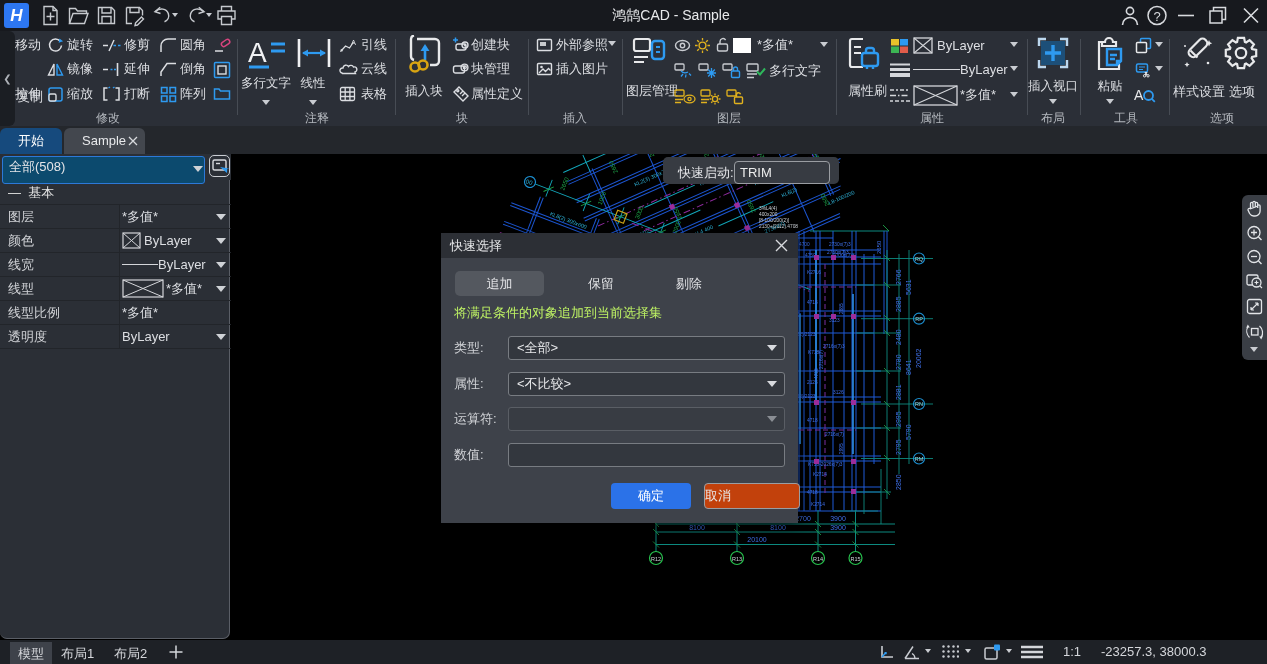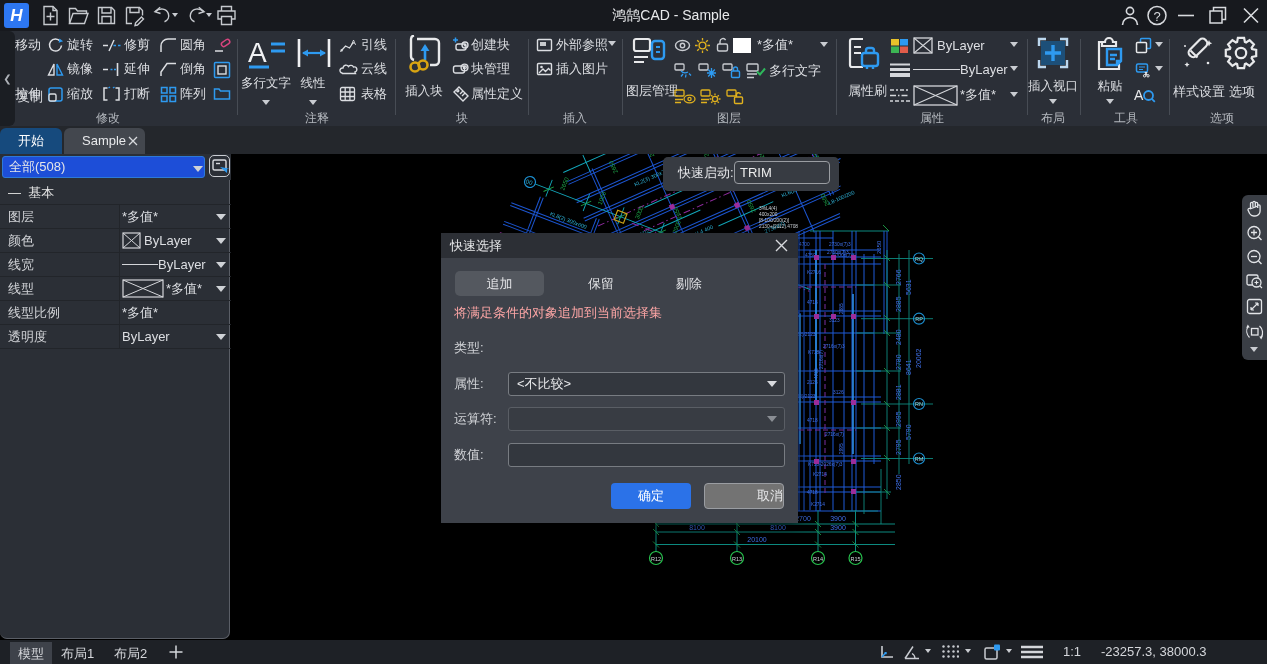--- a/index.html
+++ b/index.html
@@ -45,39 +45,39 @@
   background:#43474e; border-radius:6px 6px 0 0; color:#e8e9eb; font-size:13px;
   line-height:26px; padding-left:18px; }
 
 
 #panel { position:absolute; left:0; top:154px; width:230px; height:485px;
   background:#2b2f36; color:#d6d8dc; font-size:13px;
   border-right:1px solid #5a5e66; border-bottom:1px solid #5a5e66;
   border-radius:0 0 7px 7px; }
 #panel-head { position:absolute; left:0; top:0; width:231px; height:26px;
   background:#2b2f36; }
-#panel-dd { position:absolute; left:2px; top:2px; width:203px; height:22px;
-  background:#1d4ed8; border:1px solid #2d79d8; border-radius:3px;
+#panel-dd { position:absolute; left:2px; top:2px; width:203px; height:28px;
+  background:#0c4a6e; border:1px solid #2d79d8; border-radius:3px;
   line-height:20px; padding-left:6px; color:#e4e5e8; }
 #panel-qs { position:absolute; left:209px; top:1px; width:21px; height:22px;
   border:1.5px solid #c9ccd1; border-radius:5px; }
 .prow { position:absolute; left:0; width:231px; height:24px; border-top:1px solid #22252a; }
 .pl { position:absolute; left:8px; top:0; line-height:23px; color:#d2d4d8; }
 .pv { position:absolute; left:122px; top:0; line-height:23px; color:#dcdee2; }
 .pa { position:absolute; left:216px; top:9px; width:0; height:0;
   border-left:5px solid transparent; border-right:5px solid transparent;
   border-top:6px solid #cfd2d6; }
 
 
 
 #canvas { position:absolute; left:233px; top:154px; width:1034px; height:486px;
   background:#000; }
 
 
-#trimbox { position:absolute; left:663px; top:157px; width:176px; height:34px;
+#trimbox { position:absolute; left:663px; top:157px; width:176px; height:27px;
   background:#373b42; border-radius:5px; color:#e4e5e8; font-size:13px; }
 #trimbox .lbl { position:absolute; left:15px; top:7px; }
 #trimbox .inp { position:absolute; left:71px; top:4px; width:96px; height:23px;
   border:1px solid #9a9da2; border-radius:4px; line-height:21px; padding-left:5px;
   color:#eceded; }
 
 
 #navbar { position:absolute; left:1242px; top:195px; width:25px; height:165px;
   background:#3a3e45; border-radius:6px 0 0 6px; }
 
@@ -85,36 +85,36 @@
 #dlg { position:absolute; left:441px; top:233px; width:357px; height:290px;
   background:#3e424a; box-shadow:0 4px 14px rgba(0,0,0,.55); font-size:13px; }
 #dlg-title { position:absolute; left:0; top:0; width:357px; height:25px;
   background:#2c2f35; color:#e6e7e9; line-height:25px; padding-left:9px; }
 #dlg-x { position:absolute; right:9px; top:5px; width:15px; height:15px; }
 .dtab { position:absolute; top:38px; height:25px; line-height:25px;
   color:#e2e3e6; text-align:center; }
 #dtab1 { left:14px; width:89px; background:#54585f; border-radius:5px; }
 #dtab2 { left:130px; width:60px; }
 #dtab3 { left:218px; width:60px; }
-#dlg-desc { position:absolute; left:13px; top:71px; color:#fca5a5;text-align:center; }
+#dlg-desc { position:absolute; left:13px; top:71px; color:#bef264;text-align:center; }
 .drow-l { position:absolute; left:13px; transform:translate(0,-50%); color:#d2d4d8; }
 .ddd { position:absolute; left:67px; width:277px; height:24px;
   background:#33373e; border:1px solid #787c82; border-radius:3px;
   transform:translate(0,-50%); line-height:22px; padding-left:8px; color:#e8e9eb; }
 .ddd .ar { position:absolute; right:7px; top:8px; width:0; height:0;
   border-left:5px solid transparent; border-right:5px solid transparent;
   border-top:6px solid #d8dade; }
 .ddd.dis { border-color:#5a5e65; background:#383c43; }
 .ddd.dis .ar { border-top-color:#8a8e94; }
 #dbtn-ok { position:absolute; left:170px; top:250px; width:80px; height:26px;
   background:#2b72e8; border-radius:4px; color:#fff; text-align:center;
   line-height:26px; }
-#dbtn-cancel { position:absolute; left:263px; top:250px; width:80px; height:26px;
-  background:#737373; border:1px solid #9a9da2; border-radius:4px; color:#e8e9eb;
-  text-align:right; line-height:24px; }
+#dbtn-cancel { position:absolute; left:263px; top:250px; width:96px; height:26px;
+  background:#c2410c; border:1px solid #9a9da2; border-radius:4px; color:#e8e9eb;
+  text-align:left; line-height:24px; }
 
 
 #statusbar { position:absolute; left:0; top:640px; width:1267px; height:24px;
   background:#1e2126; color:#d4d6da; font-size:13px; }
 .stab { position:absolute; top:2px; height:24px; line-height:24px; text-align:center; }
 #st-model { left:10px; width:42px; background:#3e424a; }
 #st-l1 { left:55px; width:45px; }
 #st-l2 { left:108px; width:45px; }
 .snum { position:absolute; top:0; line-height:24px; color:#d4d6da; }
 </style>
@@ -934,20 +934,21 @@
   <div id="dlg">
     <div id="dlg-title">快速选择</div>
     <svg id="dlg-x" viewBox="0 0 15 15">
         <path d="M2 2 L13 13 M13 2 L2 13" stroke="#d8dade" stroke-width="1.4"></path>
       </svg>
     <div class="dtab" id="dtab1">追加</div>
     <div class="dtab" id="dtab2">保留</div>
     <div class="dtab" id="dtab3">剔除</div>
     <div id="dlg-desc">将满足条件的对象追加到当前选择集</div>
     <div class="drow-l" style="top:115px;">类型:</div>
+    <div class="ddd" style="top:115px;">&lt;全部&gt;<span class="ar"></span></div>
     <div class="drow-l" style="top:151px;">属性:</div>
     <div class="ddd" style="top:151px;">&lt;不比较&gt;<span class="ar"></span></div>
     <div class="drow-l" style="top:186px;">运算符:</div>
     <div class="ddd dis" style="top:186px;">
         <span class="ar"></span>
       </div>
     <div class="drow-l" style="top:222px;">数值:</div>
     <div class="ddd" style="top:222px;"></div>
     <div id="dbtn-ok">确定</div>
     <div id="dbtn-cancel">取消</div>

